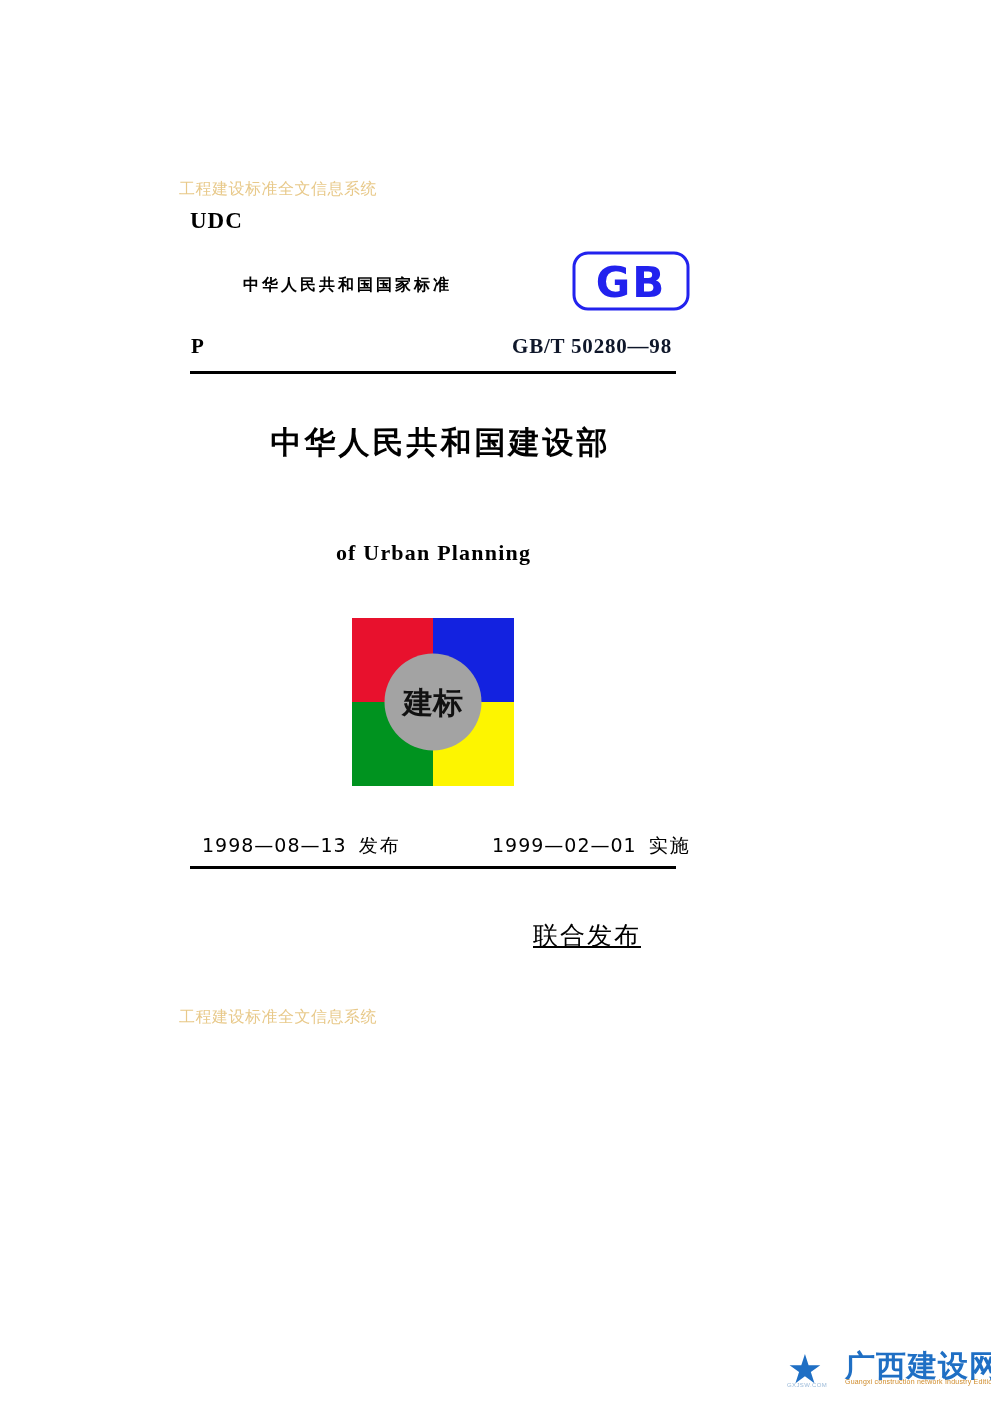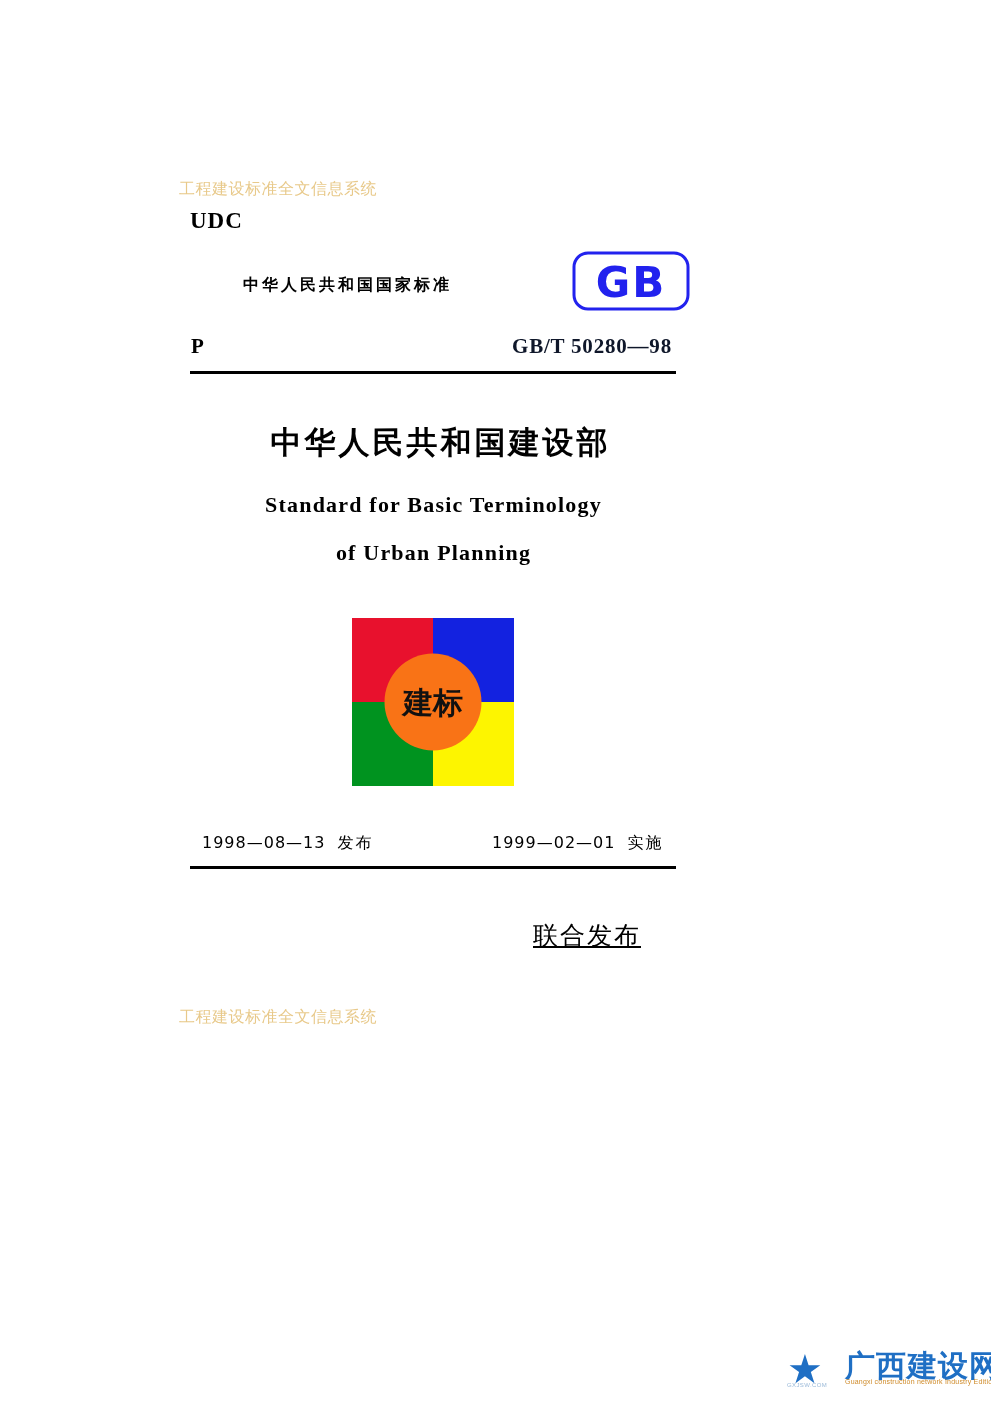--- a/index.html
+++ b/index.html
@@ -138,42 +138,42 @@
   .q-bl { left: 0; bottom: 0; background: #00931f; }
   .q-br { right: 0; bottom: 0; background: #fdf500; }
   .emblem .circle {
     position: absolute;
     left: 50%;
     top: 50%;
     transform: translate(-50%, -50%);
     width: 97px;
     height: 97px;
     border-radius: 50%;
-    background: #f97316;
+    background: #a3a3a3;
     display: flex;
     align-items: center;
     justify-content: center;
   }
   .emblem .circle span {
     font-family: "DejaVu Sans", sans-serif;
     font-size: 30px;
     font-weight: bold;
     color: #111;
     letter-spacing: 0px;
     line-height: 1;
   }
 
   .dates {
     position: absolute;
     left: 190px;
     top: 833px;
     width: 486px;
     height: 26px;
     font-family: "DejaVu Sans", sans-serif;
-    font-size: 16px;
+    font-size: 19px;
     color: #000;
   }
   .dates .issue { position: absolute; left: 12px; top: 0; white-space: nowrap; letter-spacing: 1px; }
   .dates .effect { position: absolute; left: 302px; top: 0; white-space: nowrap; letter-spacing: 1px; }
   .dates .issue .word, .dates .effect .word { margin-left: 12px; letter-spacing: 2px; }
 
   .rule-bottom {
     position: absolute;
     left: 190px;
     top: 866px;
@@ -272,21 +272,20 @@
       <text x="60" y="47" text-anchor="middle" font-family="DejaVu Sans, sans-serif" font-size="42" font-weight="bold" fill="#2222ee" letter-spacing="2">GB</text>
     </svg>
   </div>
 
   <div class="letter-p">P</div>
   <div class="std-code">GB/T 50280—98</div>
 
   <div class="rule-top"></div>
 
   <div class="title-cn"><span class="inner">中华人民共和国建设部</span></div>
-  <div class="title-en1"><span class="inner">Standard for Basic Terminology</span></div>
   <div class="title-en2"><span class="inner">of Urban Planning</span></div>
 
   <div class="emblem">
     <div class="q q-tl"></div>
     <div class="q q-tr"></div>
     <div class="q q-bl"></div>
     <div class="q q-br"></div>
     <div class="circle">
       <span>建标</span>
     </div>

